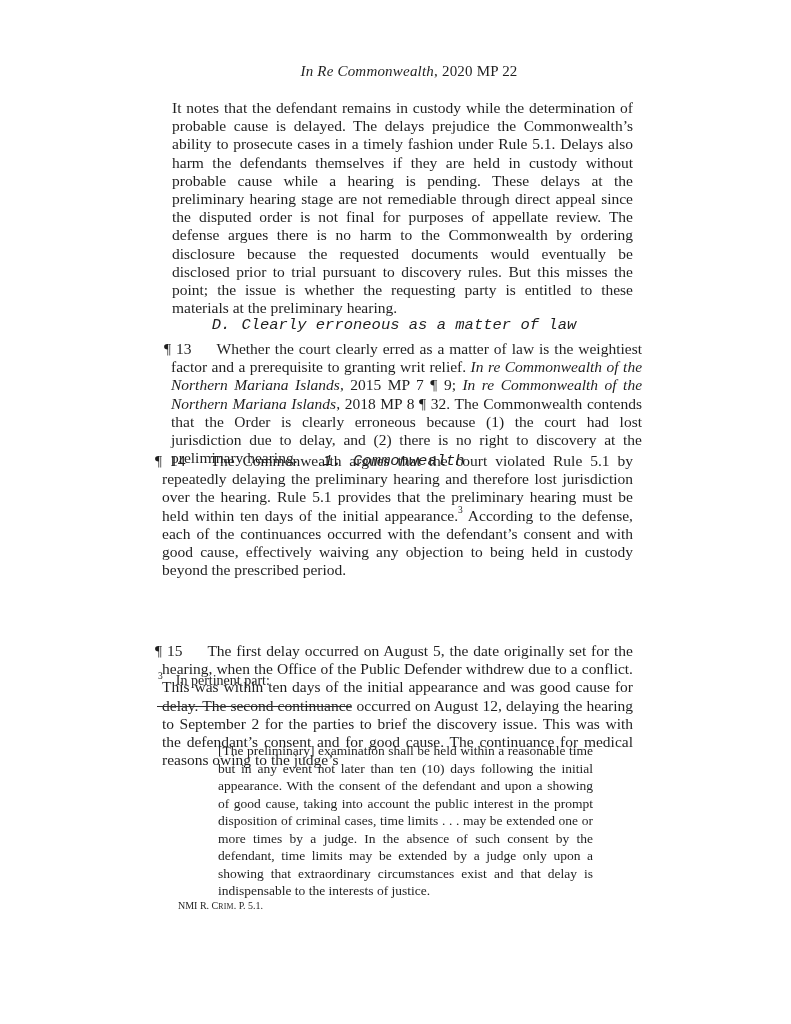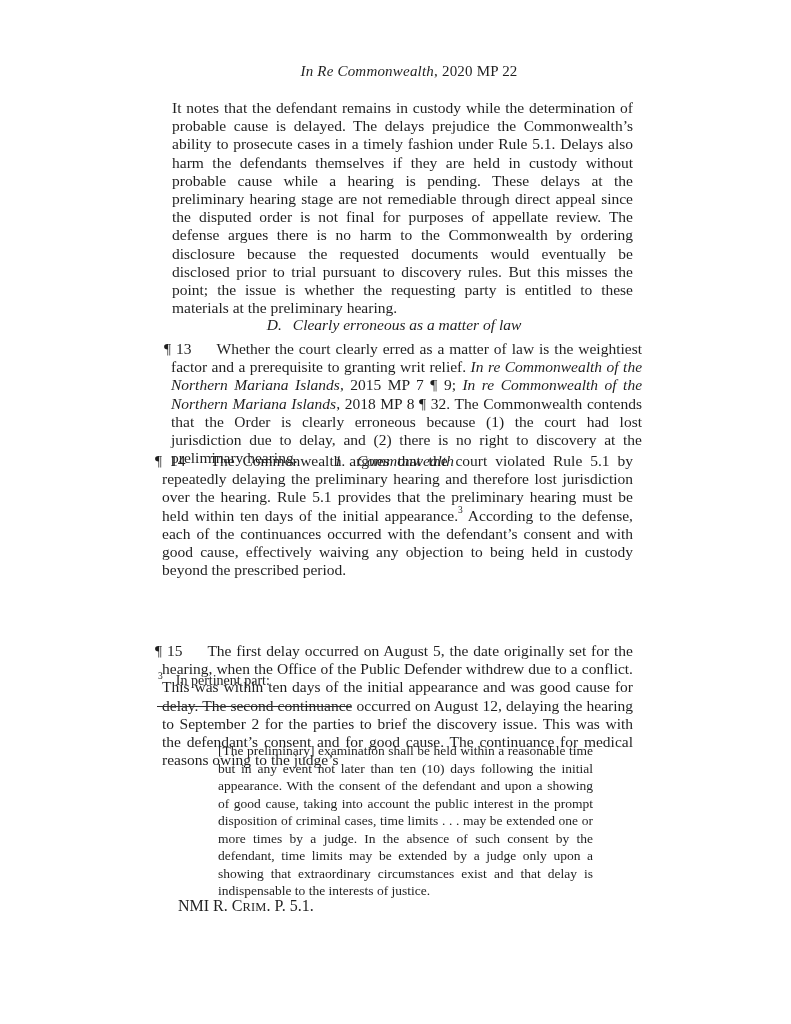--- a/index.html
+++ b/index.html
@@ -41,20 +41,21 @@
     text-align: justify;
   }
   .intro {
     top: 99px;
     padding-left: 17px;
     width: 461px;
   }
   .heading {
     text-align: center;
     font-style: italic;
+    font-family: Liberation Mono, monospace;
   }
   .heading-d { top: 316px; }
   .heading-1 { top: 452px; }
   .heading .hmark { margin-right: 11px; }
   .para {
     padding-left: 7px;
     width: 471px;
     text-indent: -7px;
   }
   .para-13 { top: 340px; margin-left: 9px; }
@@ -95,21 +96,21 @@
     top: 742px;
     width: 375px;
     font-size: 13.5px;
     line-height: 17.5px;
     text-align: justify;
   }
   .fn-cite {
     position: absolute;
     left: 178px;
     top: 897px;
-    font-size: 16px;
+    font-size: 10px;
     line-height: 17px;
   }
   .sc { font-size: 0.78em; letter-spacing: 0.2px; }
   em { font-style: italic; }
 </style>
 </head>
 <body>
 
 <div class="page">
 

